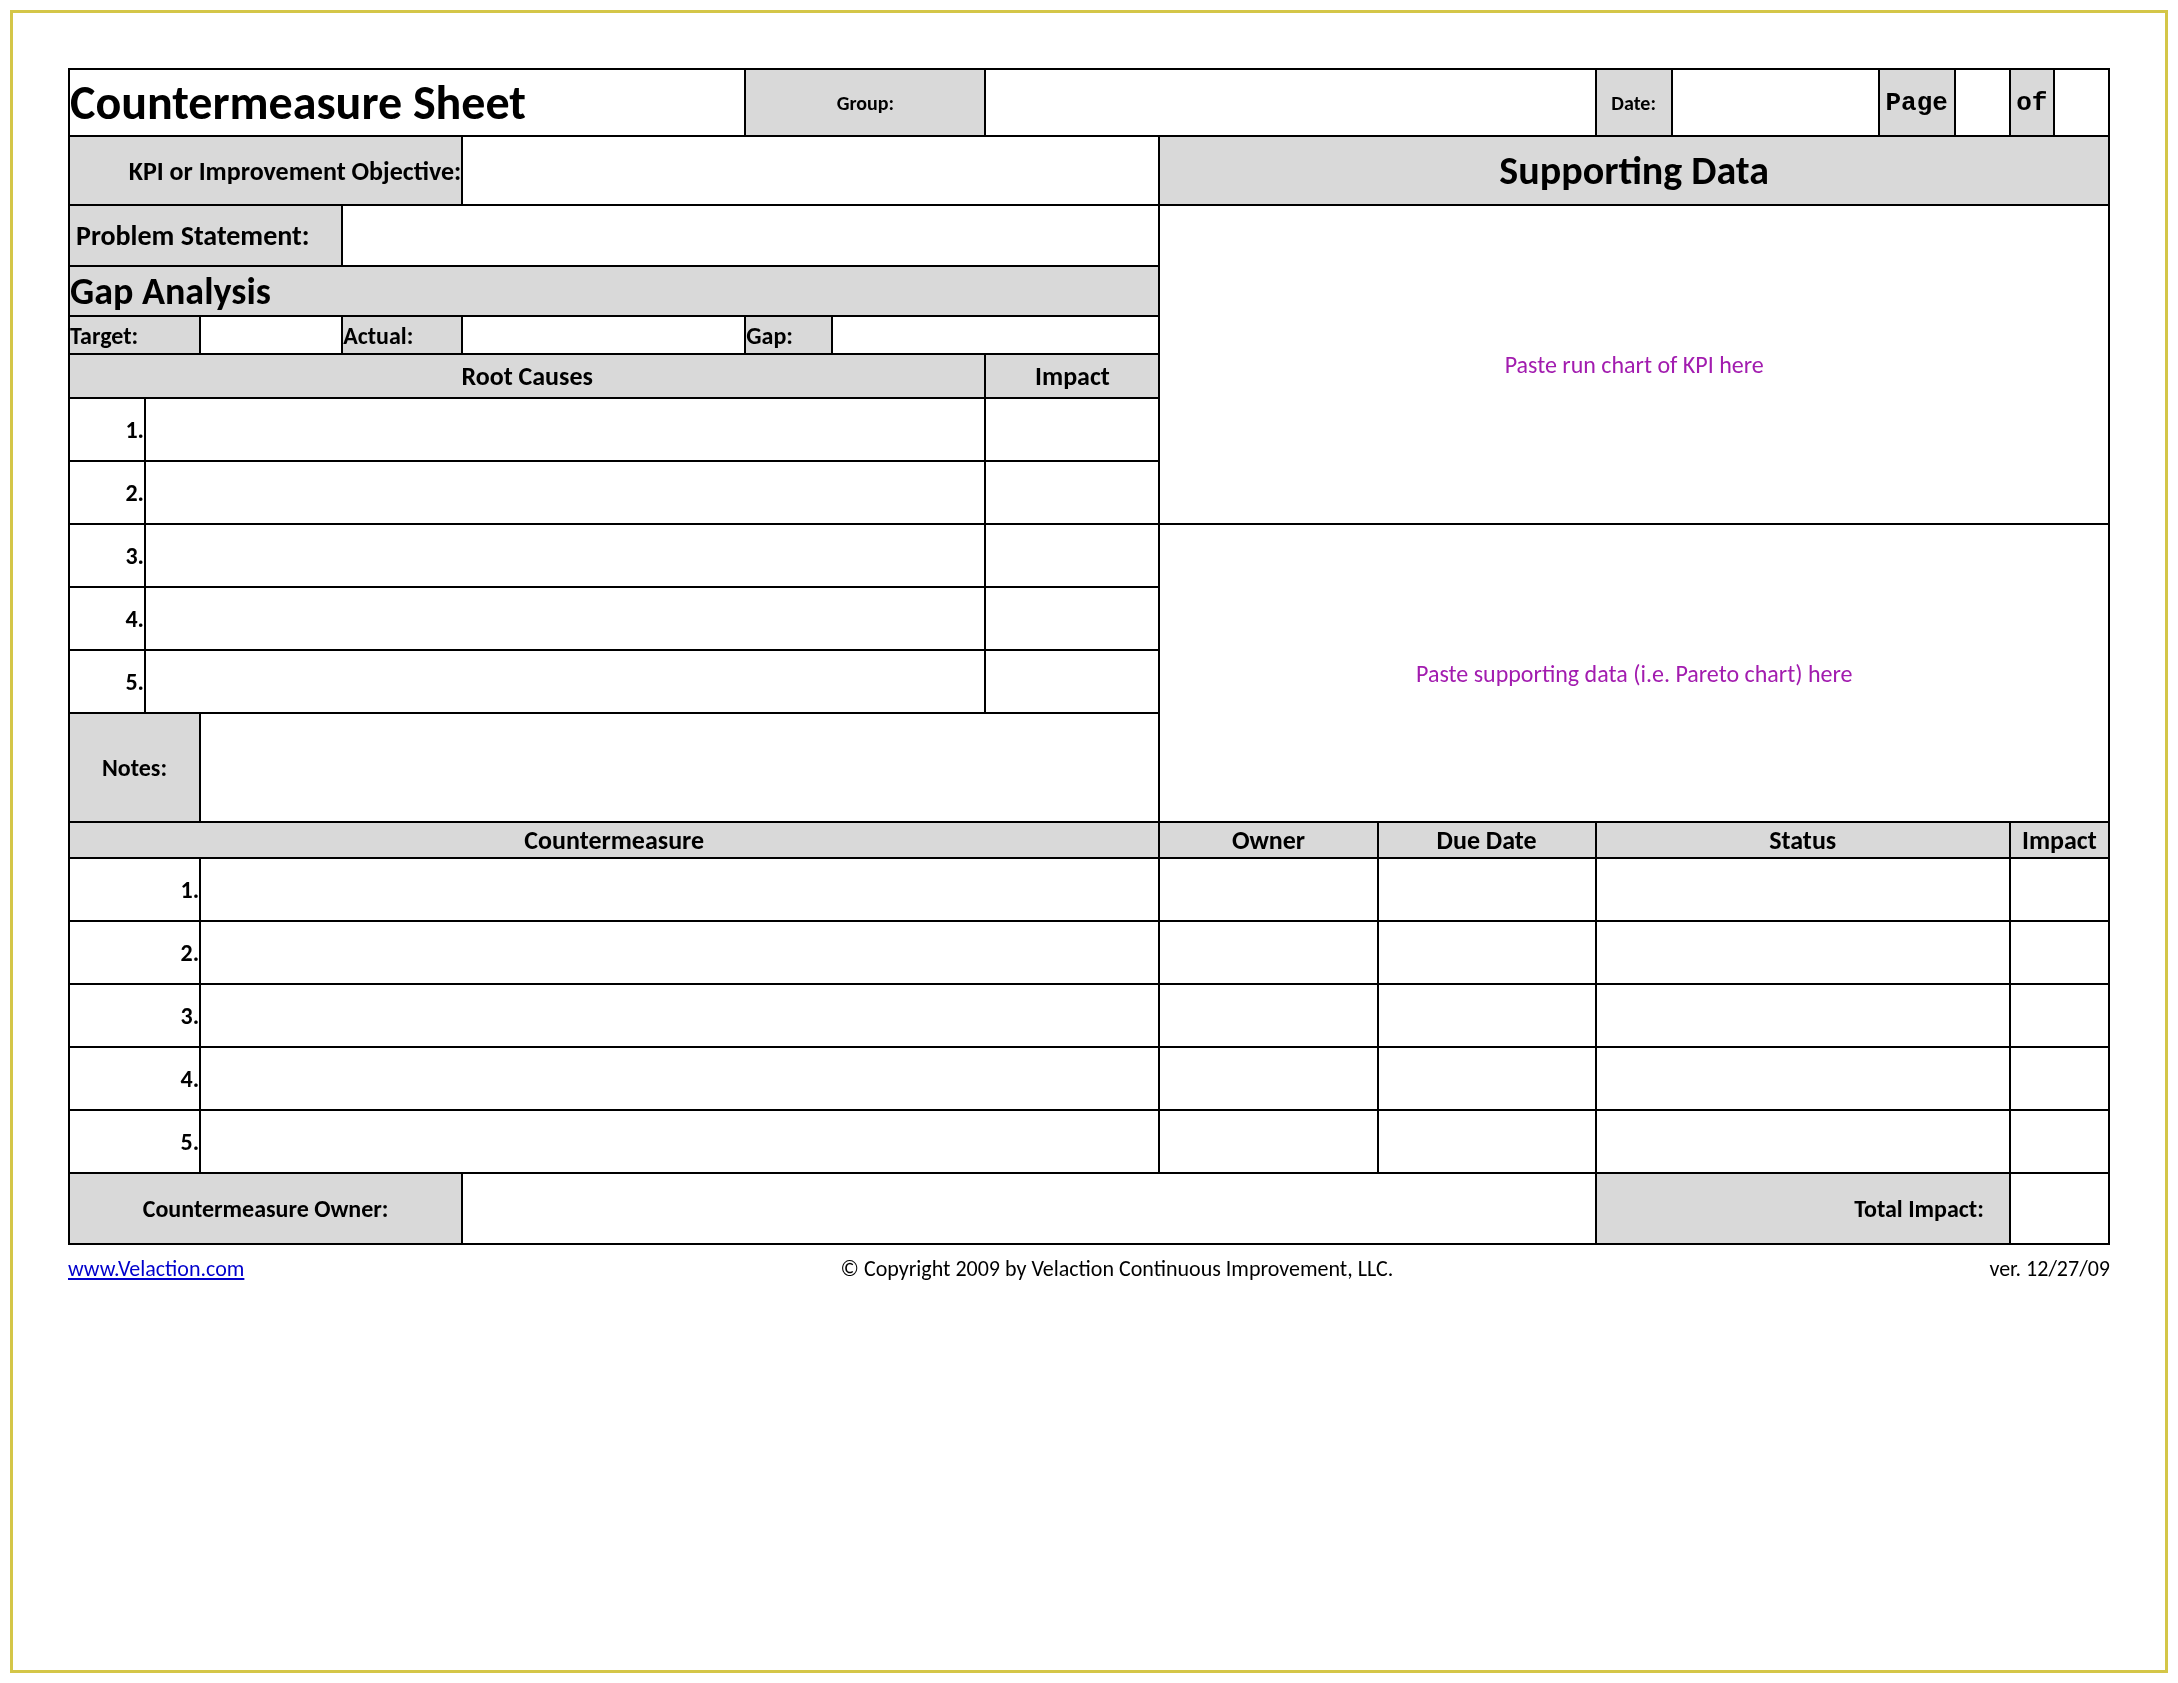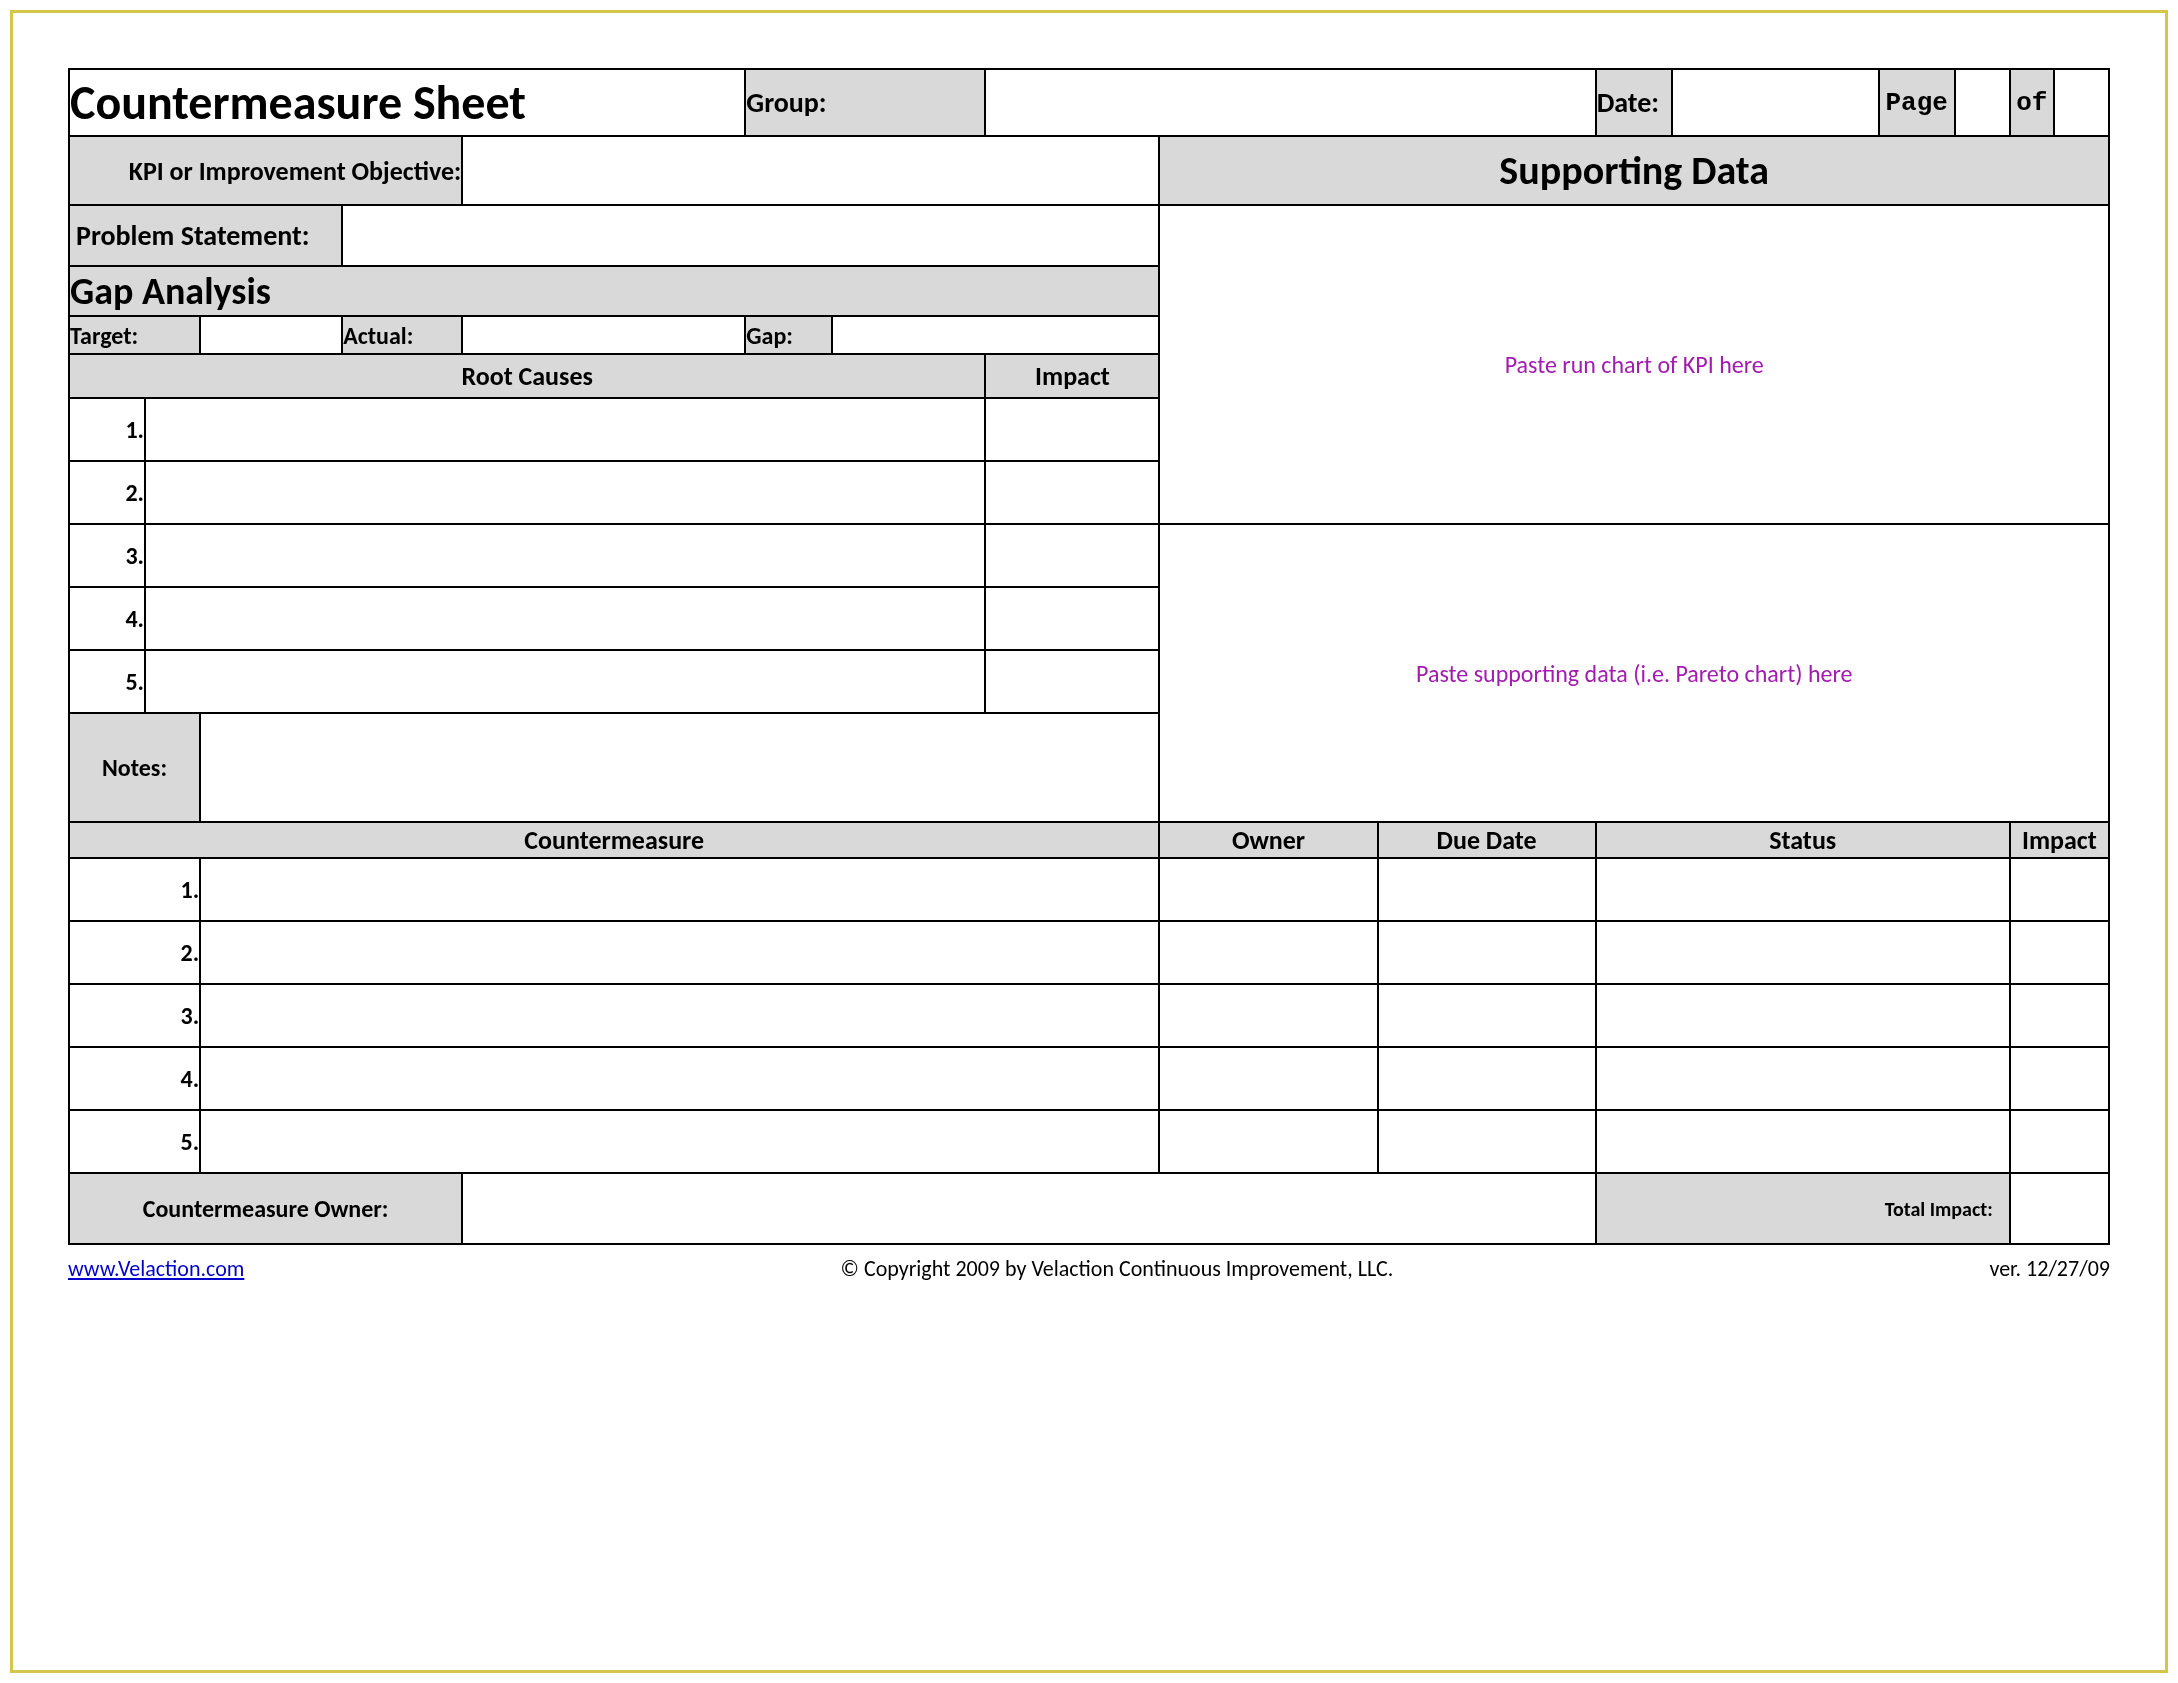--- a/index.html
+++ b/index.html
@@ -34,22 +34,23 @@
   }
   .grey { background: #d9d9d9; }
   .title-cell {
     font-size: 48px;
     font-weight: bold;
     padding: 4px 16px;
     border: 2px solid #000;
     white-space: nowrap;
   }
   .hdr-label {
-    font-size: 28px;
-    font-weight: bold;
+    font-size: 20px;
+    font-weight: bold;
+    text-align: center;
     padding: 6px 8px;
   }
   .hdr-small {
     font-size: 26px;
     font-weight: bold;
     text-align: center;
     padding: 4px 6px;
     font-family: Liberation Mono, monospace;
   }
   .kpi-label {
@@ -255,21 +256,21 @@
     <td colspan="6"></td>
     <td></td>
     <td></td>
     <td colspan="4"></td>
     <td colspan="2"></td>
   </tr>
 
   <tr style="height:44px">
     <td colspan="4" class="grey" style="font-size:24px;font-weight:bold;text-align:center;padding:20px">Countermeasure Owner:</td>
     <td colspan="6"></td>
-    <td colspan="4" class="grey" style="font-size:20px;font-weight:bold;text-align:right;padding:4px 16px">Total Impact:</td>
+    <td colspan="4" class="grey" style="font-size:24px;font-weight:bold;text-align:right;padding:4px 25px">Total Impact:</td>
     <td colspan="2"></td>
   </tr>
 </tbody>
     </table>
 
 <div class="footer">
   <a href="#">www.Velaction.com</a>
   <span>© Copyright 2009 by Velaction Continuous Improvement, LLC.</span>
   <span>ver. 12/27/09</span>
 </div>

